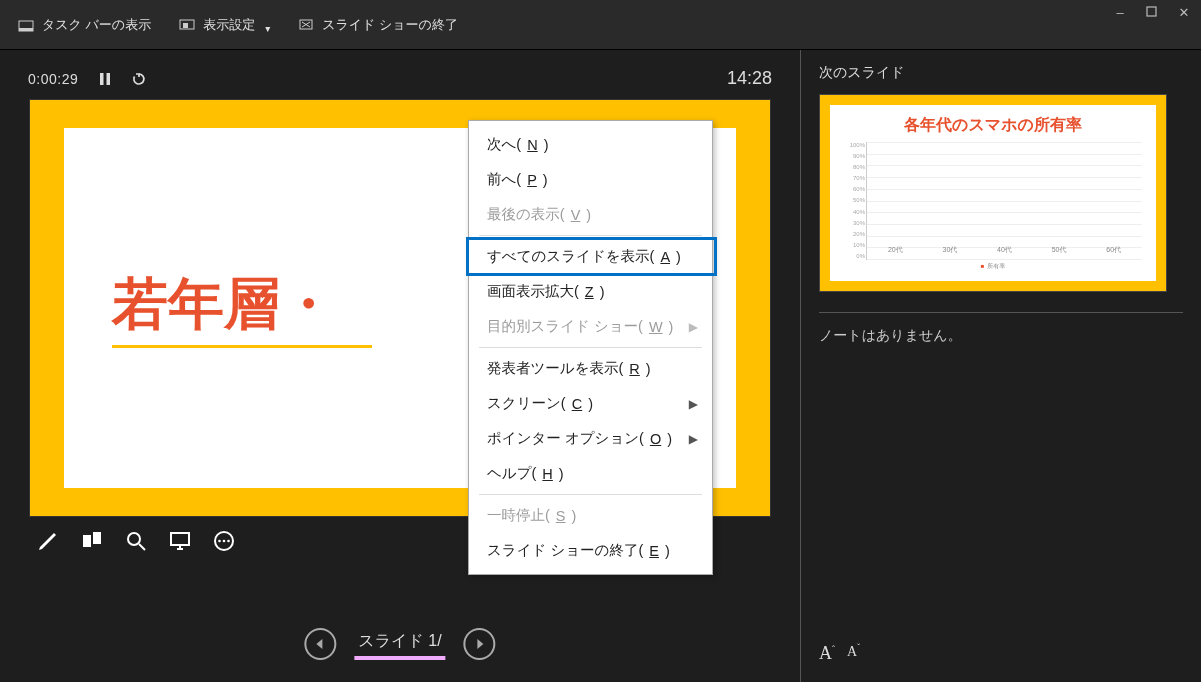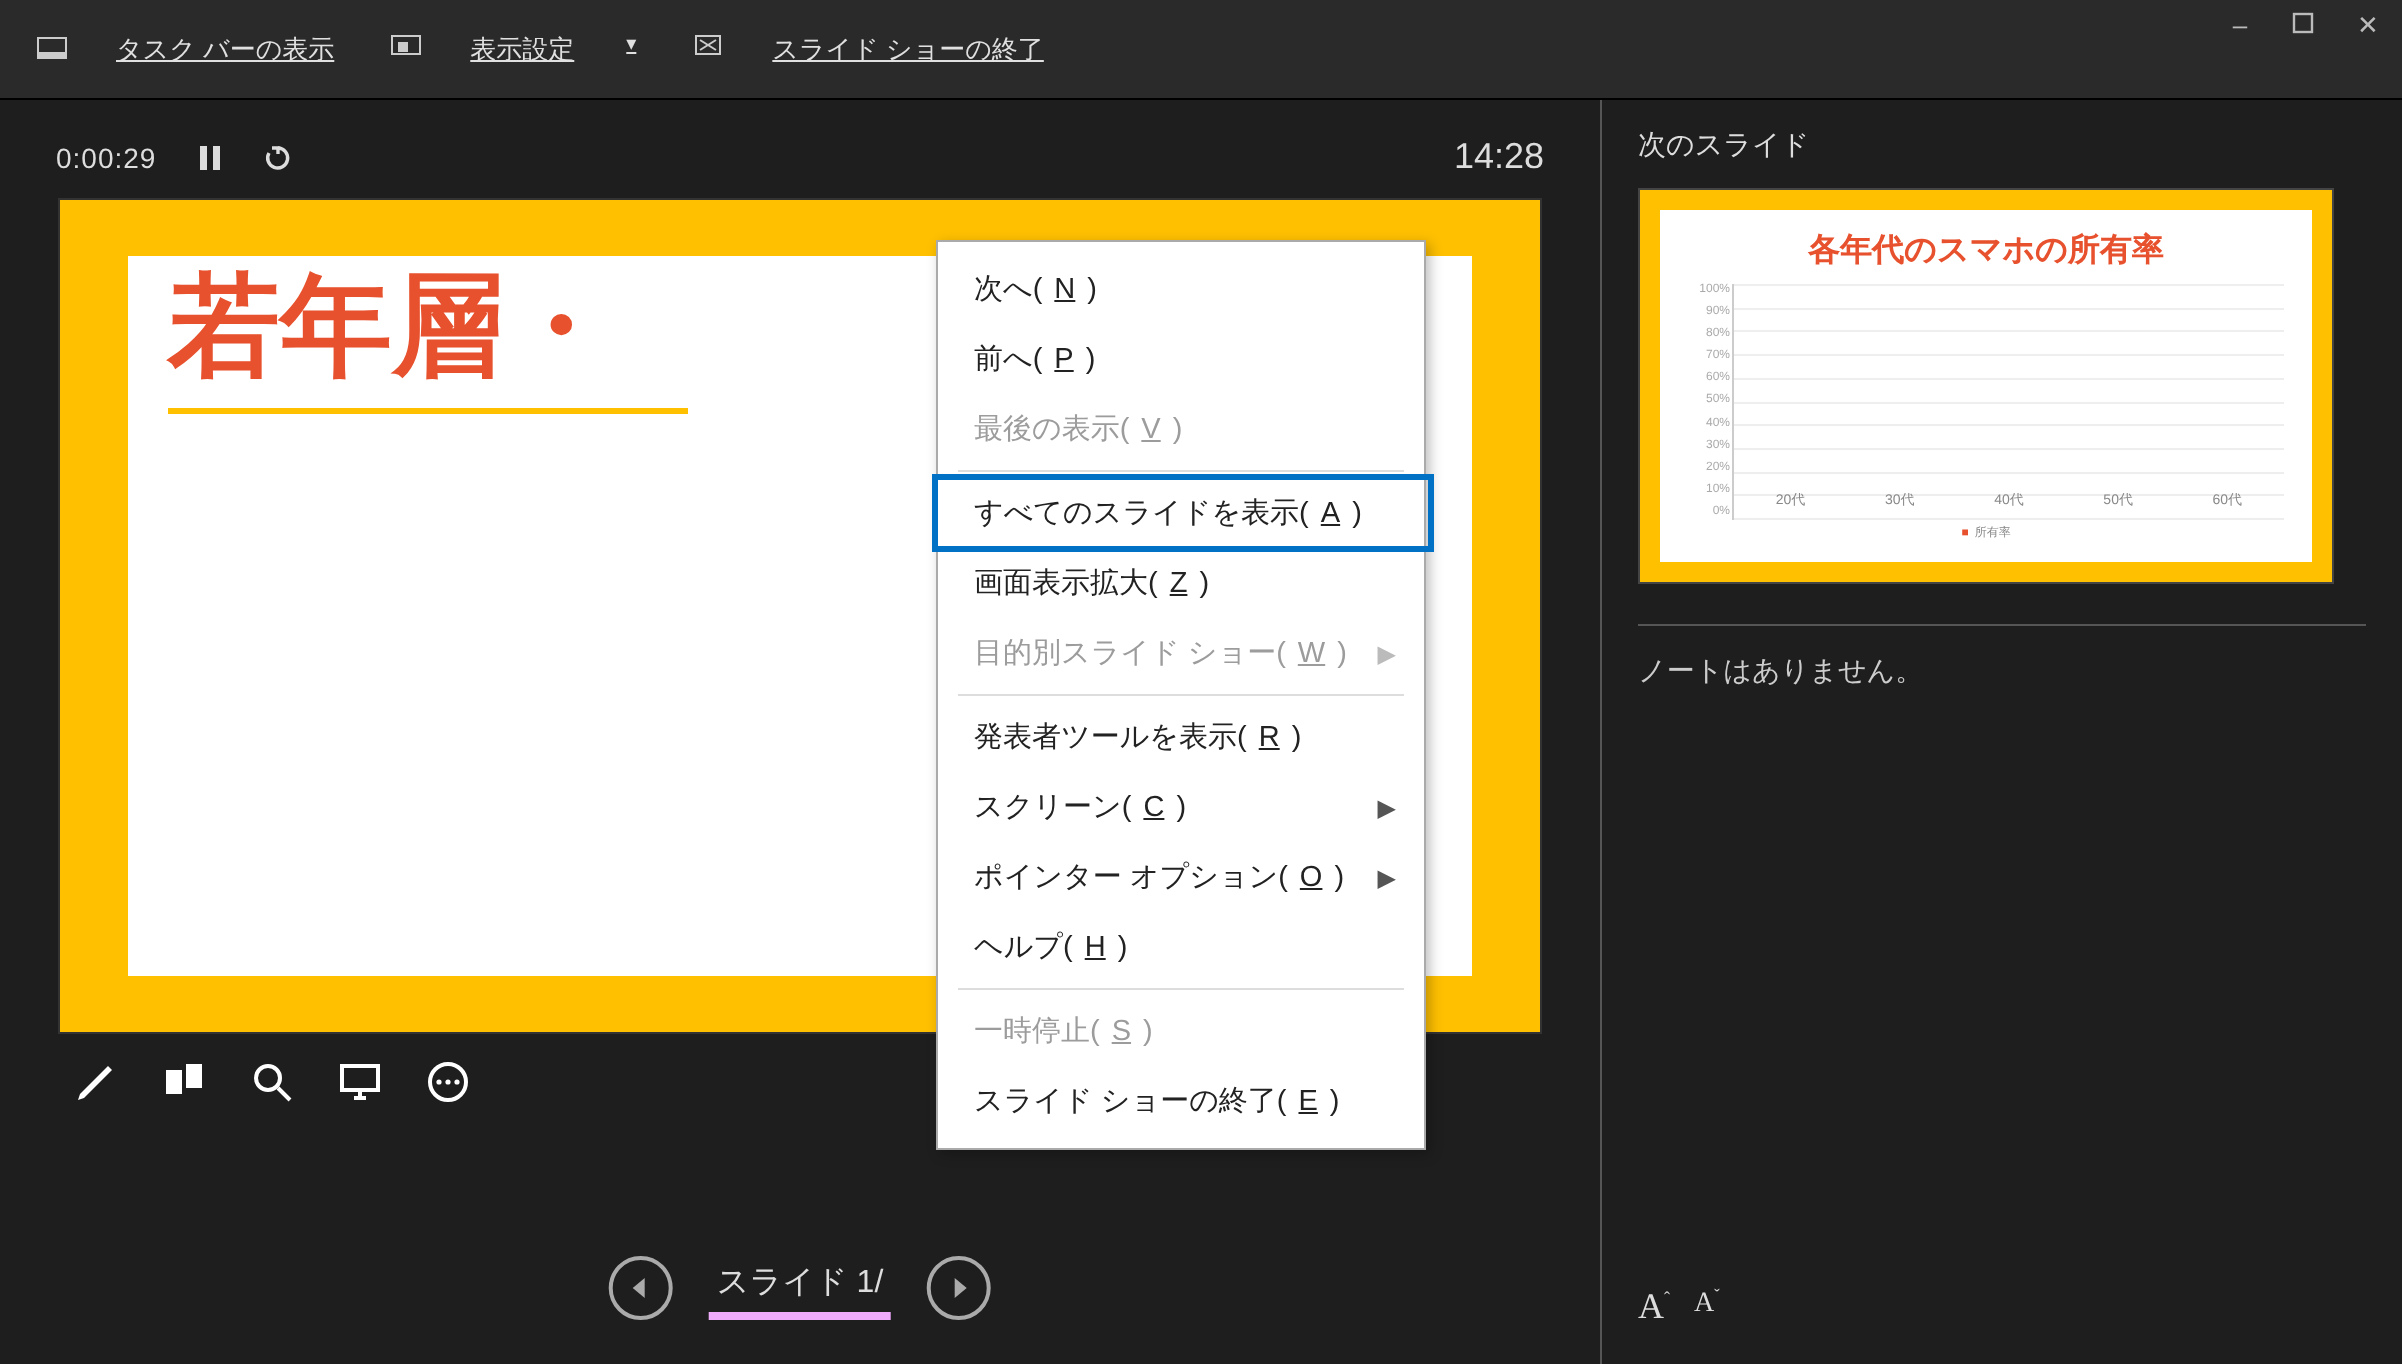--- a/index.html
+++ b/index.html
@@ -1,21 +1,21 @@
 <!DOCTYPE html>
 <html><head>
 <meta charset="utf-8">
 <style>
 * { box-sizing: border-box; margin: 0; padding: 0; }
 html, body { width: 1201px; height: 682px; overflow: hidden; font-family: "Meiryo", "Yu Gothic", sans-serif; background: #0d0d0d; }
 .app { width: 1201px; height: 682px; background: #1e1e1e; position: relative; color: #ccc; }
 
 
 .top-toolbar { height: 50px; background: #2a2a2a; border-bottom: 1px solid #000; display: flex; align-items: center; padding: 0 18px; gap: 28px; }
-.tb-btn { display: flex; align-items: flex-start; gap: 24px; font-size: 13px; color: #e0e0e0; cursor: default; text-decoration: underline; }
+.tb-btn { display: flex; align-items: flex-end; gap: 8px; font-size: 13px; color: #e0e0e0; cursor: default; }
 .tb-icon { width: 16px; height: 16px; display: inline-flex; align-items: center; justify-content: center; }
 .tb-icon svg { width: 16px; height: 16px; }
 .caret-down { margin-left: 2px; font-size: 10px; }
 
 
 .win-controls { position: absolute; top: 5px; right: 10px; display: flex; gap: 18px; align-items: center; }
 .win-btn { width: 14px; height: 14px; color: #bbb; font-size: 13px; display:flex; align-items:center; justify-content:center; cursor: default; }
 
 
 .content { position: absolute; top: 50px; left: 0; right: 0; bottom: 0; display: flex; }
@@ -23,21 +23,21 @@
 .right-pane { flex: 1; border-left: 1px solid #555; padding: 14px 18px 12px 18px; display: flex; flex-direction: column; }
 
 
 .timer-row { display: flex; align-items: center; gap: 20px; font-size: 14px; color: #ddd; margin-bottom: 10px; }
 .timer-row .elapsed { font-size: 14px; letter-spacing: 0.5px; }
 .timer-row .clock { margin-left: auto; font-size: 18px; }
 .ctrl-icon { width: 14px; height: 14px; display:inline-flex; align-items:center; justify-content:center; cursor: default; }
 
 
 .main-slide { width: 742px; height: 418px; background: #ffc000; border: 1px solid #333; display: flex; align-items: flex-start; padding: 28px 34px; position: relative; margin: 0 auto; }
-.slide-inner { background: #fff; width: 100%; height: 100%; display:flex; flex-direction:column; justify-content:flex-start; padding-left: 20px; }
+.slide-inner { background: #fff; width: 100%; height: 100%; display:flex; flex-direction:column; justify-content:center; padding-left: 48px; }
 .main-slide-text1, .main-slide-text2 { font-size: 56px; font-weight: 800; color: #e8512d; line-height: 1.25; }
 .underline-bar { width: 260px; height: 3px; background: #ffc000; margin-top: 6px; }
 
 
 .under-toolbar { display: flex; align-items: center; gap: 16px; margin-top: 10px; padding-left: 6px; }
 .under-btn { width: 28px; height: 28px; display:flex; align-items:center; justify-content:center; color:#fff; cursor: default; }
 .under-btn svg { width: 24px; height: 24px; }
 
 
 .slide-nav { position: absolute; bottom: 22px; left: 50%; transform: translateX(-50%); display:flex; align-items:center; gap: 18px; }

